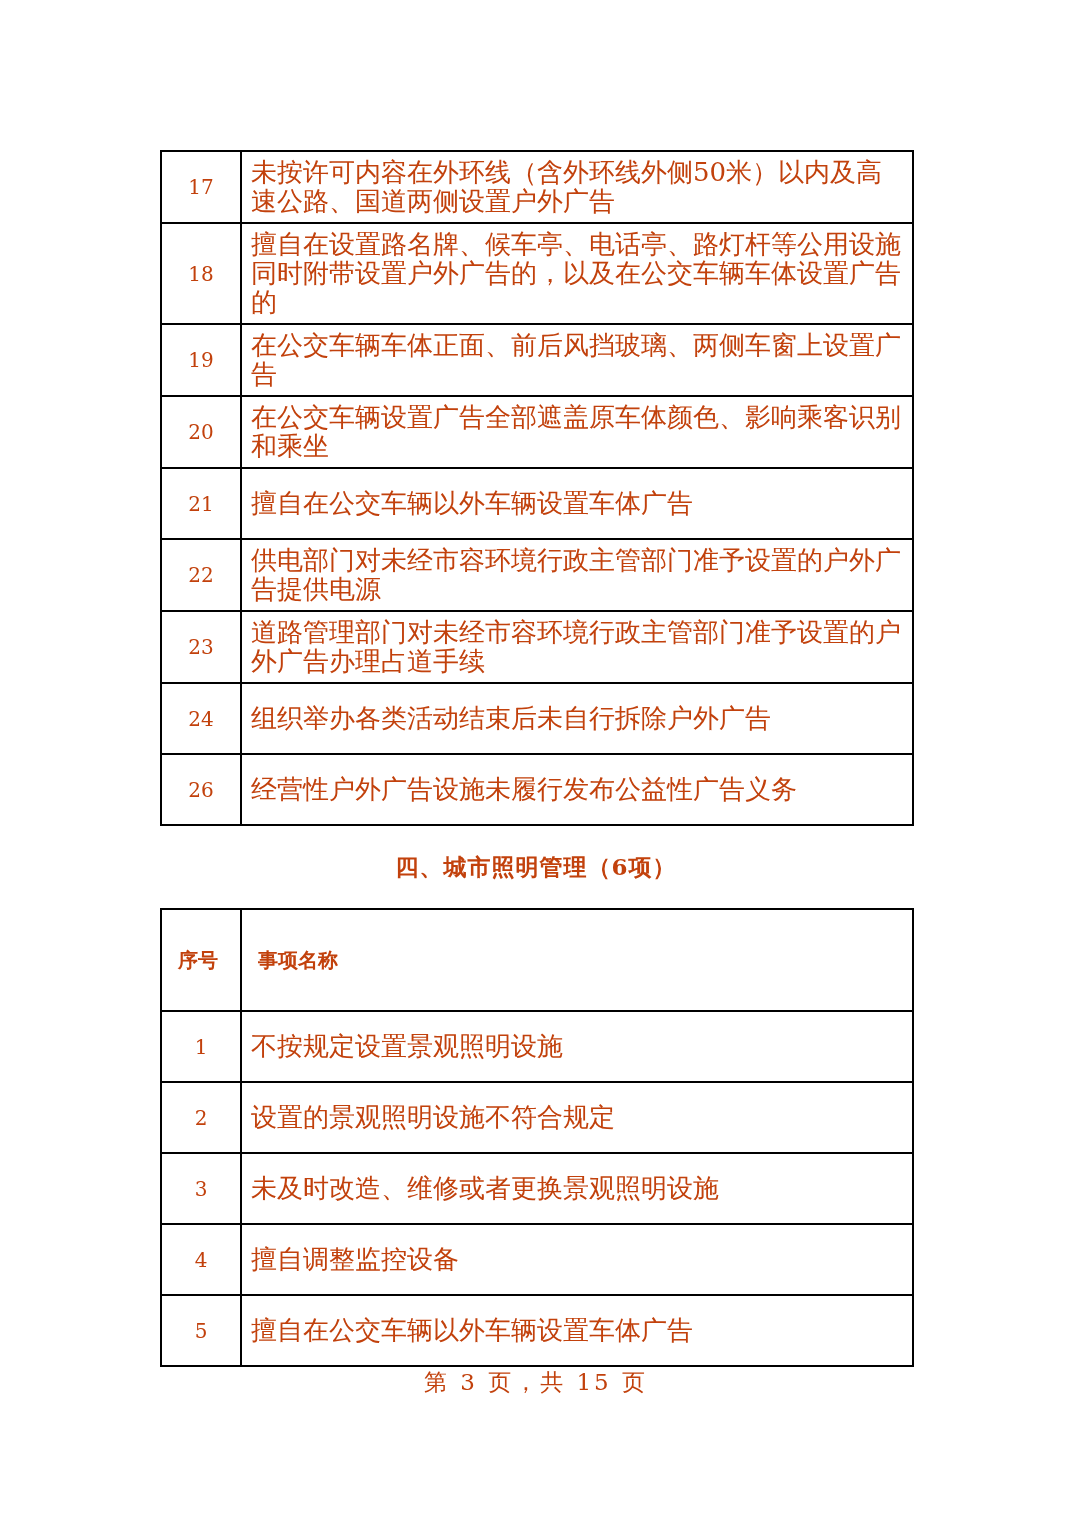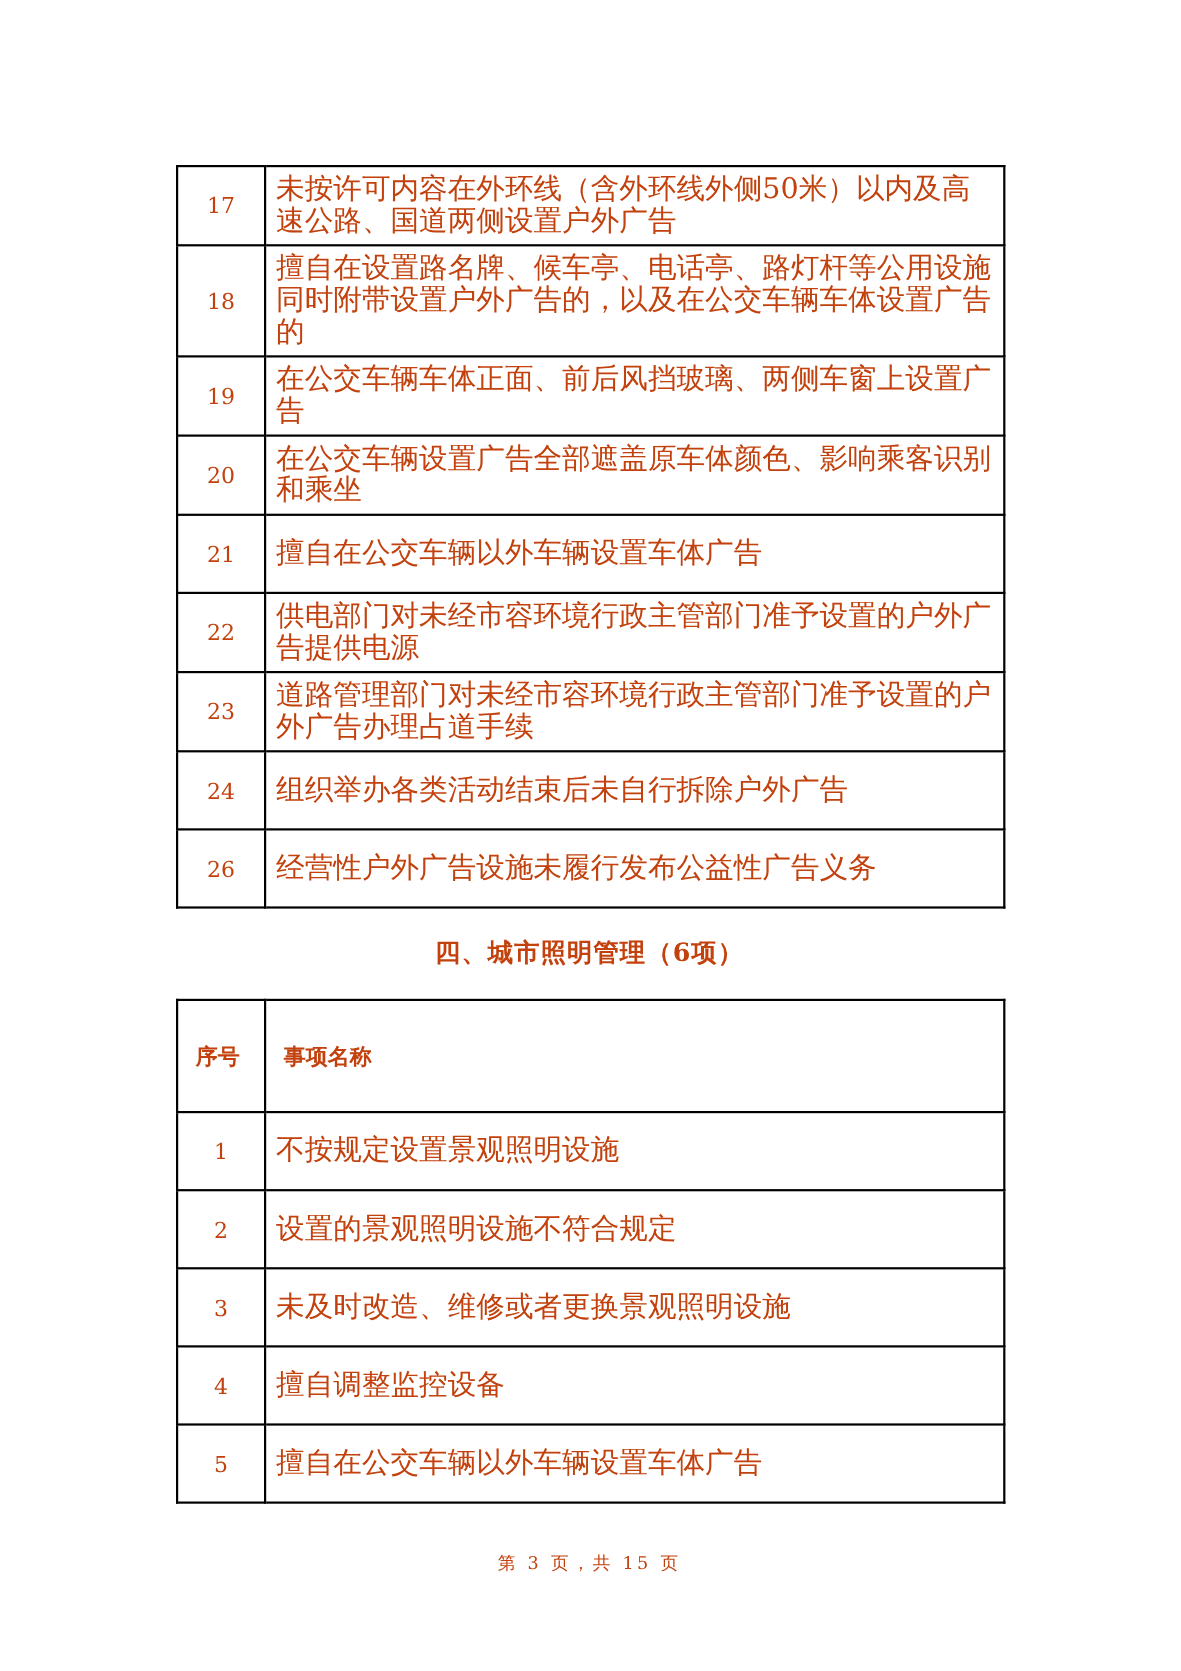--- a/index.html
+++ b/index.html
@@ -57,23 +57,22 @@
   .section-title {
     margin: 16px;
     height: 50px;
     line-height: 50px;
     text-align: center;
     font-size: 23px;
     font-weight: bold;
     letter-spacing: 1px;
   }
   .page-footer {
-    margin-top: 44px;
     text-align: center;
-    font-size: 16px;
+    font-size: 23px;
     letter-spacing: 3px;
   }
 </style>
 </head>
 <body>
 
 <div class="page">
   <div class="content">
 
     <table class="items-table">

